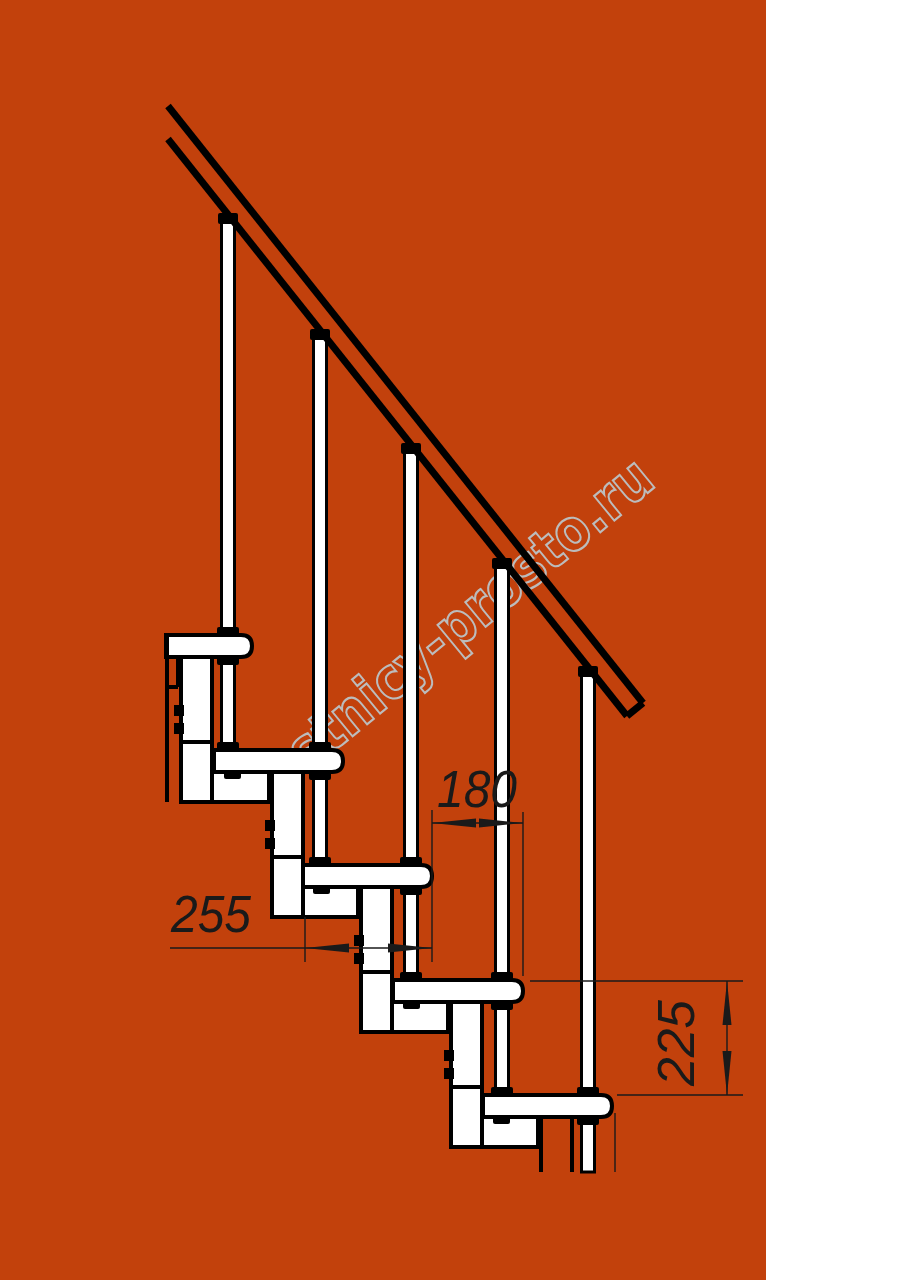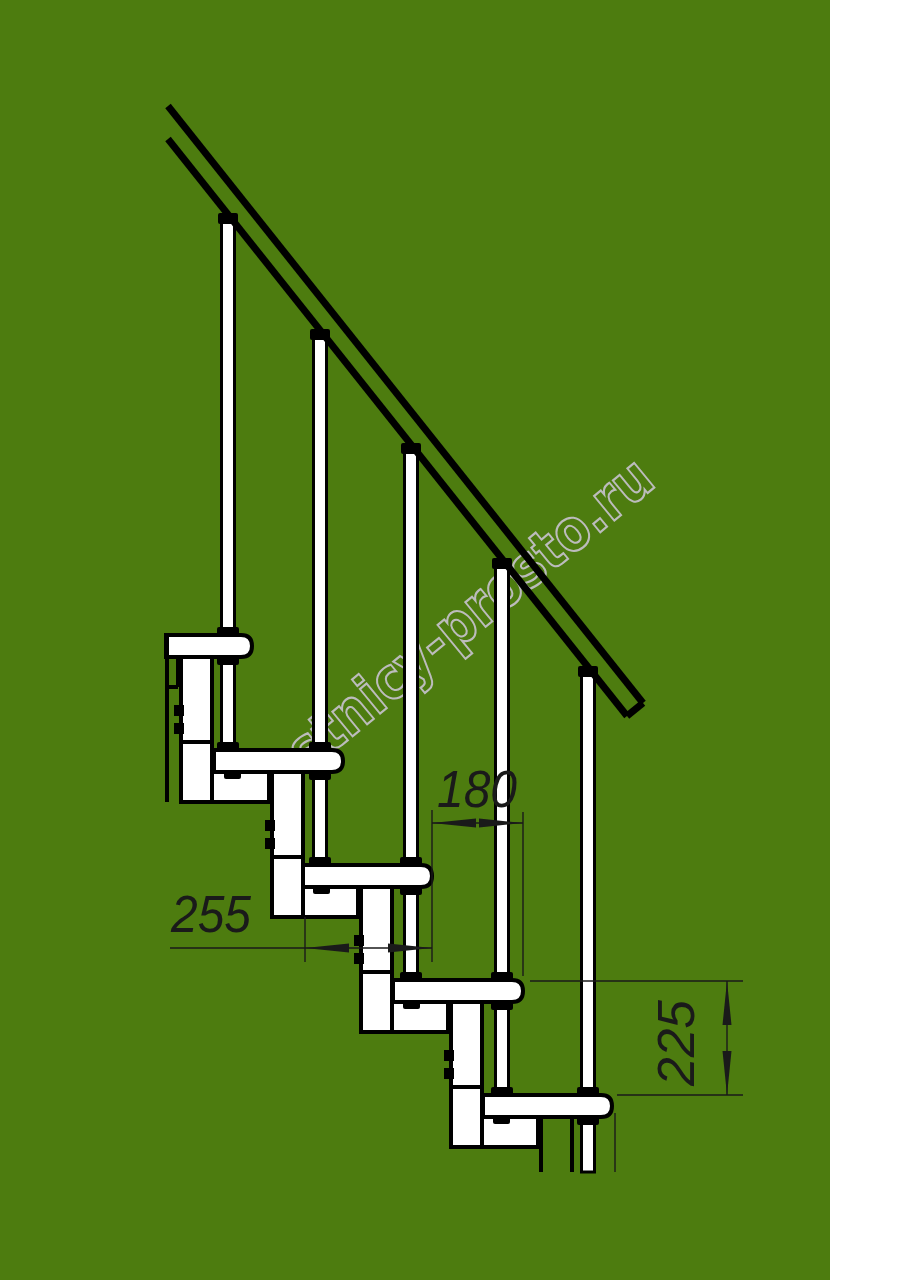--- a/index.html
+++ b/index.html
@@ -1,16 +1,16 @@
 <!DOCTYPE html>
 <html><head>
 <meta charset="utf-8">
 <style>
   html,body{margin:0;padding:0;background:#ffffff;}
-  .page{position:relative;width:830px;height:1280px;background:#4d7c0f;overflow:hidden;}
+  .page{position:relative;width:766px;height:1280px;background:#c2410c;overflow:hidden;}
   svg{position:absolute;left:0;top:0;}
   .dim-text{font-family:"Liberation Sans",sans-serif;font-style:italic;font-size:52px;fill:#1a1a1a;}
   .wm-text{font-family:"DejaVu Sans",sans-serif;font-weight:bold;font-size:58px;fill:none;stroke:#bcbcbc;stroke-width:2.2px;}
 </style>
 </head>
 <body>
 
 <div class="page">
 <svg width="914" height="1280" viewBox="0 0 914 1280">
 

